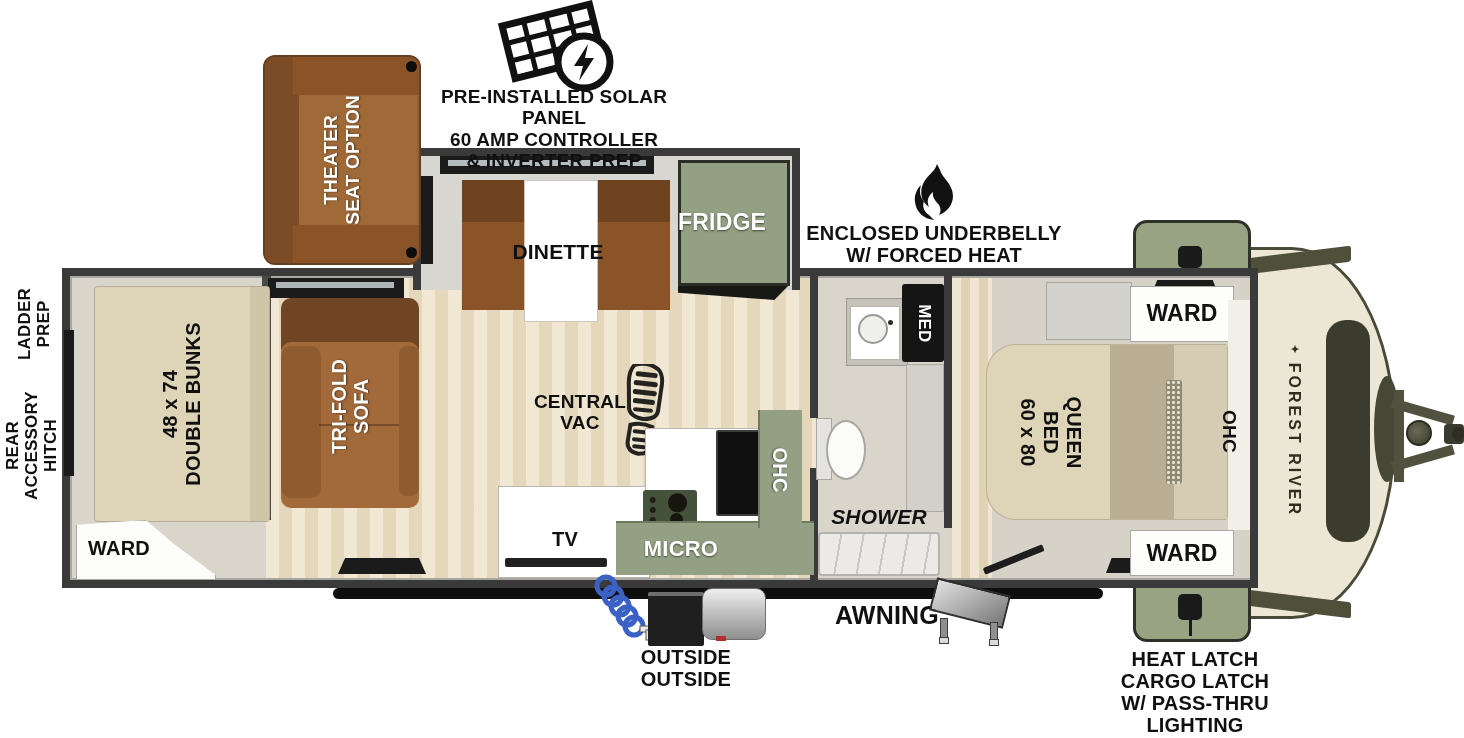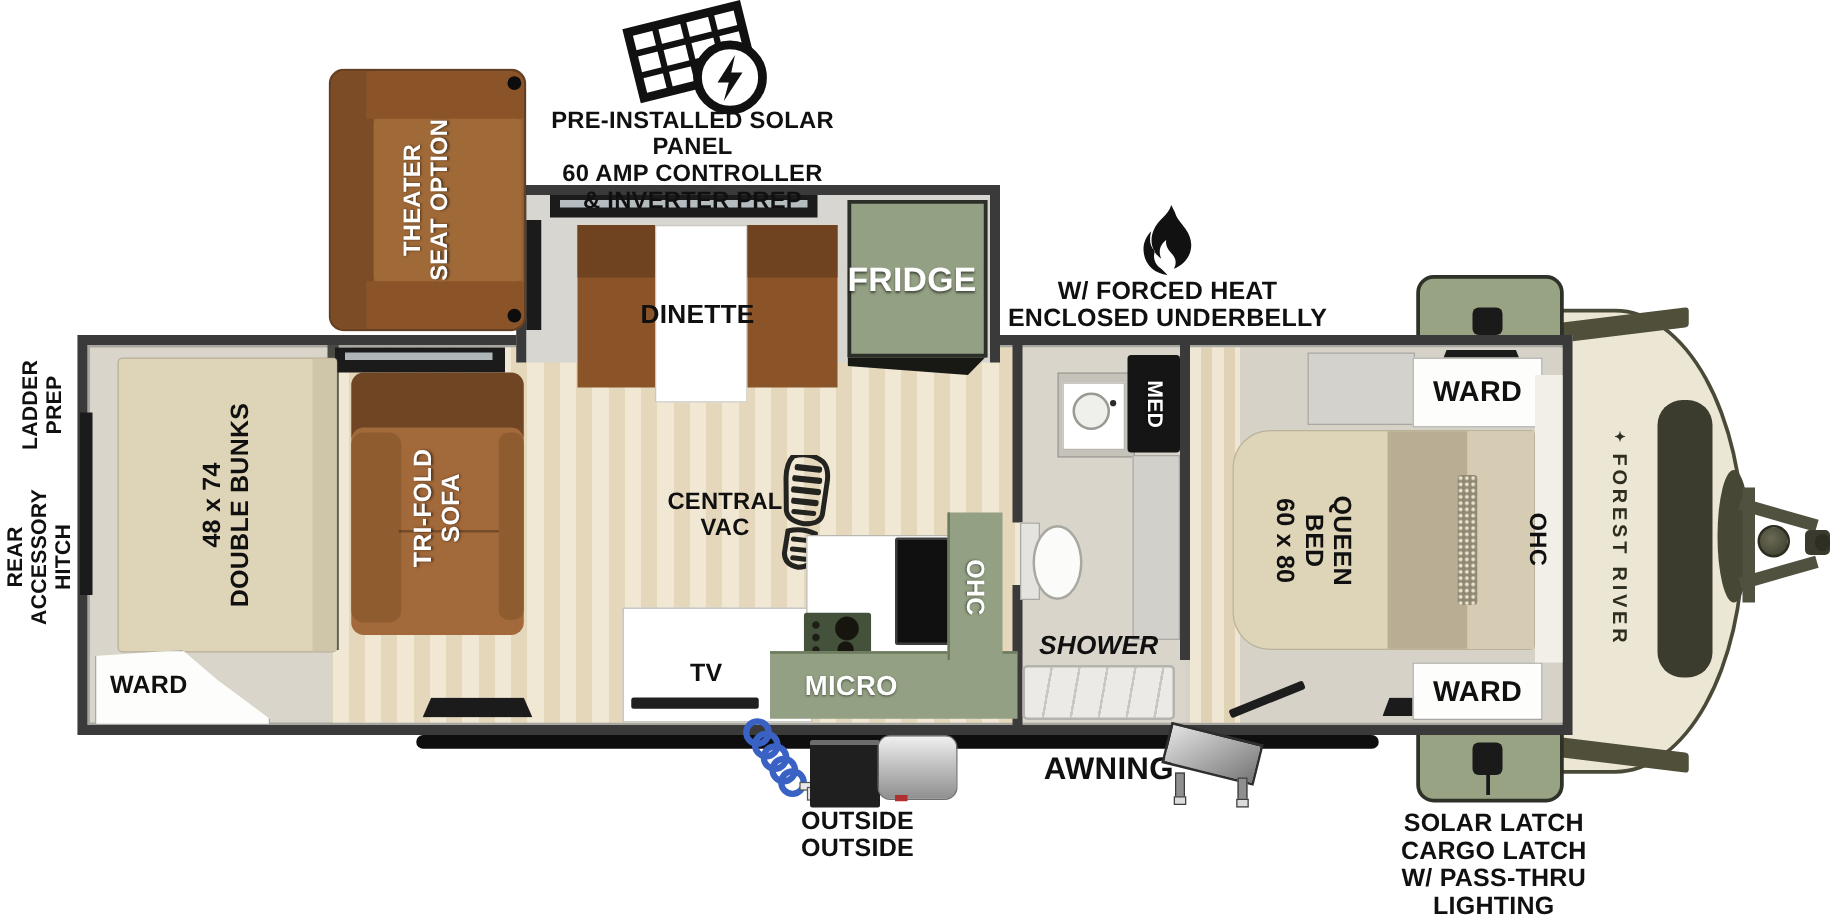--- a/index.html
+++ b/index.html
@@ -174,21 +174,21 @@
   <div class="abs" style="left:448px;top:160px;width:198px;height:6px;background:#b4bcc0;"></div>
   <div class="abs win" style="left:421px;top:176px;width:12px;height:88px;"></div>
   <div class="abs" style="left:462px;top:180px;width:62px;height:130px;background:#8a5428;"></div>
   <div class="abs" style="left:462px;top:180px;width:62px;height:42px;background:#6f4220;"></div>
   <div class="abs" style="left:524px;top:180px;width:74px;height:142px;background:#ffffff;border:1px solid #c9c7c0;box-sizing:border-box;"></div>
   <div class="abs" style="left:598px;top:180px;width:72px;height:130px;background:#8a5428;"></div>
   <div class="abs" style="left:598px;top:180px;width:72px;height:42px;background:#6f4220;"></div>
   <div class="abs lbl" style="left:498px;top:240px;width:120px;font-size:21px;">DINETTE</div>
   <div class="abs" style="left:678px;top:284px;width:112px;height:16px;background:#181815;clip-path:polygon(0 0,100% 0,86% 100%,0 55%);"></div>
   <div class="abs sage" style="left:678px;top:160px;width:112px;height:126px;border:3px solid #2c2f28;box-sizing:border-box;"></div>
-  <div class="abs lbl white" style="left:678px;top:210px;width:88px;font-size:27px;text-align:center;">FRIDGE</div>
+  <div class="abs lbl white" style="left:678px;top:210px;width:88px;font-size:23px;text-align:center;">FRIDGE</div>
 
   <div class="abs" style="left:263px;top:55px;width:158px;height:210px;">
     <div class="abs" style="left:0;top:0;width:158px;height:210px;background:#9a6233;border:2px solid rgba(0,0,0,.35);box-sizing:border-box;border-radius:12px;"></div>
     <div class="abs" style="left:2px;top:2px;width:34px;height:206px;background:#7c4c26;border-radius:10px 0 0 10px;"></div>
     <div class="abs" style="left:30px;top:2px;width:126px;height:38px;background:#8a5428;border-radius:0 10px 0 0;"></div>
     <div class="abs" style="left:30px;top:170px;width:126px;height:38px;background:#8a5428;border-radius:0 0 10px 0;"></div>
     <div class="abs" style="left:36px;top:40px;width:118px;height:130px;background:#a06a38;border-radius:4px;"></div>
     <div class="abs" style="left:143px;top:6px;width:11px;height:11px;background:#0d0d0d;border-radius:50%;"></div>
     <div class="abs" style="left:143px;top:192px;width:11px;height:11px;background:#0d0d0d;border-radius:50%;"></div>
   </div>
@@ -213,22 +213,22 @@
   </svg>
   <div class="abs lbl" style="left:416px;top:86px;width:276px;font-size:19px;line-height:1.12;">
     <div>PRE-INSTALLED SOLAR PANEL</div>
     <div>60 AMP CONTROLLER</div>
     <div>&amp; INVERTER PREP</div>
   </div>
   <svg class="abs" style="left:912px;top:164px;" width="44" height="56" viewBox="0 0 44 56">
     <path fill="#111" fill-rule="evenodd" d="M25 0 C23 8 14 12 11 20 C7 29 10 38 17 43 C14 36 17 31 21 28 C20 34 24 37 27 41 C29 44 29 48 27 51 C35 48 41 41 41 32 C41 20 30 14 28 6 C27 4 26 2 25 0 Z M22 56 C12 55 4 48 3 38 C2 31 5 25 9 21 C7 28 8 33 12 37 C10 42 12 48 17 51 C19 53 21 55 22 56 Z"></path>
   </svg>
   <div class="abs lbl" style="left:798px;top:222px;width:272px;font-size:20px;line-height:1.12;">
+    <div>ENCLOSED UNDERBELLY</div>
     <div>W/ FORCED HEAT</div>
-    <div>ENCLOSED UNDERBELLY</div>
   </div>
 
   <div class="vflex" style="left:2px;top:268px;width:64px;height:112px;">
     <div class="vccw lbl" style="font-size:17px;line-height:1.12;text-align:center;">
       <div>LADDER</div>
       <div>PREP</div>
     </div>
   </div>
   <div class="vflex" style="left:-2px;top:380px;width:66px;height:132px;">
     <div class="vccw lbl" style="font-size:17px;line-height:1.12;text-align:center;">
@@ -262,19 +262,19 @@
   <div class="abs lbl" style="left:834px;top:602px;width:106px;font-size:25px;">AWNING</div>
   <div class="abs" style="left:928px;top:582px;width:90px;height:58px;">
     <div class="abs" style="left:4px;top:4px;width:76px;height:34px;background:linear-gradient(135deg,#e2e2e2,#777);border:2px solid #2e2e2e;box-sizing:border-box;transform:rotate(14deg);"></div>
     <div class="abs" style="left:12px;top:36px;width:8px;height:20px;background:#8f8f8f;border:1px solid #3d3d3d;box-sizing:border-box;"></div>
     <div class="abs" style="left:62px;top:40px;width:8px;height:18px;background:#8f8f8f;border:1px solid #3d3d3d;box-sizing:border-box;"></div>
     <div class="abs" style="left:11px;top:55px;width:10px;height:7px;background:#dcdcdc;border:1px solid #3d3d3d;box-sizing:border-box;"></div>
     <div class="abs" style="left:61px;top:57px;width:10px;height:7px;background:#dcdcdc;border:1px solid #3d3d3d;box-sizing:border-box;"></div>
   </div>
 
   <div class="abs lbl" style="left:1100px;top:648px;width:190px;font-size:20px;line-height:1.1;">
-    <div>SOLAR LATCH</div>
+    <div>HEAT LATCH</div>
     <div>CARGO LATCH</div>
     <div>W/ PASS-THRU</div>
     <div>LIGHTING</div>
   </div>
 
 </div>
 
 </body></html>

